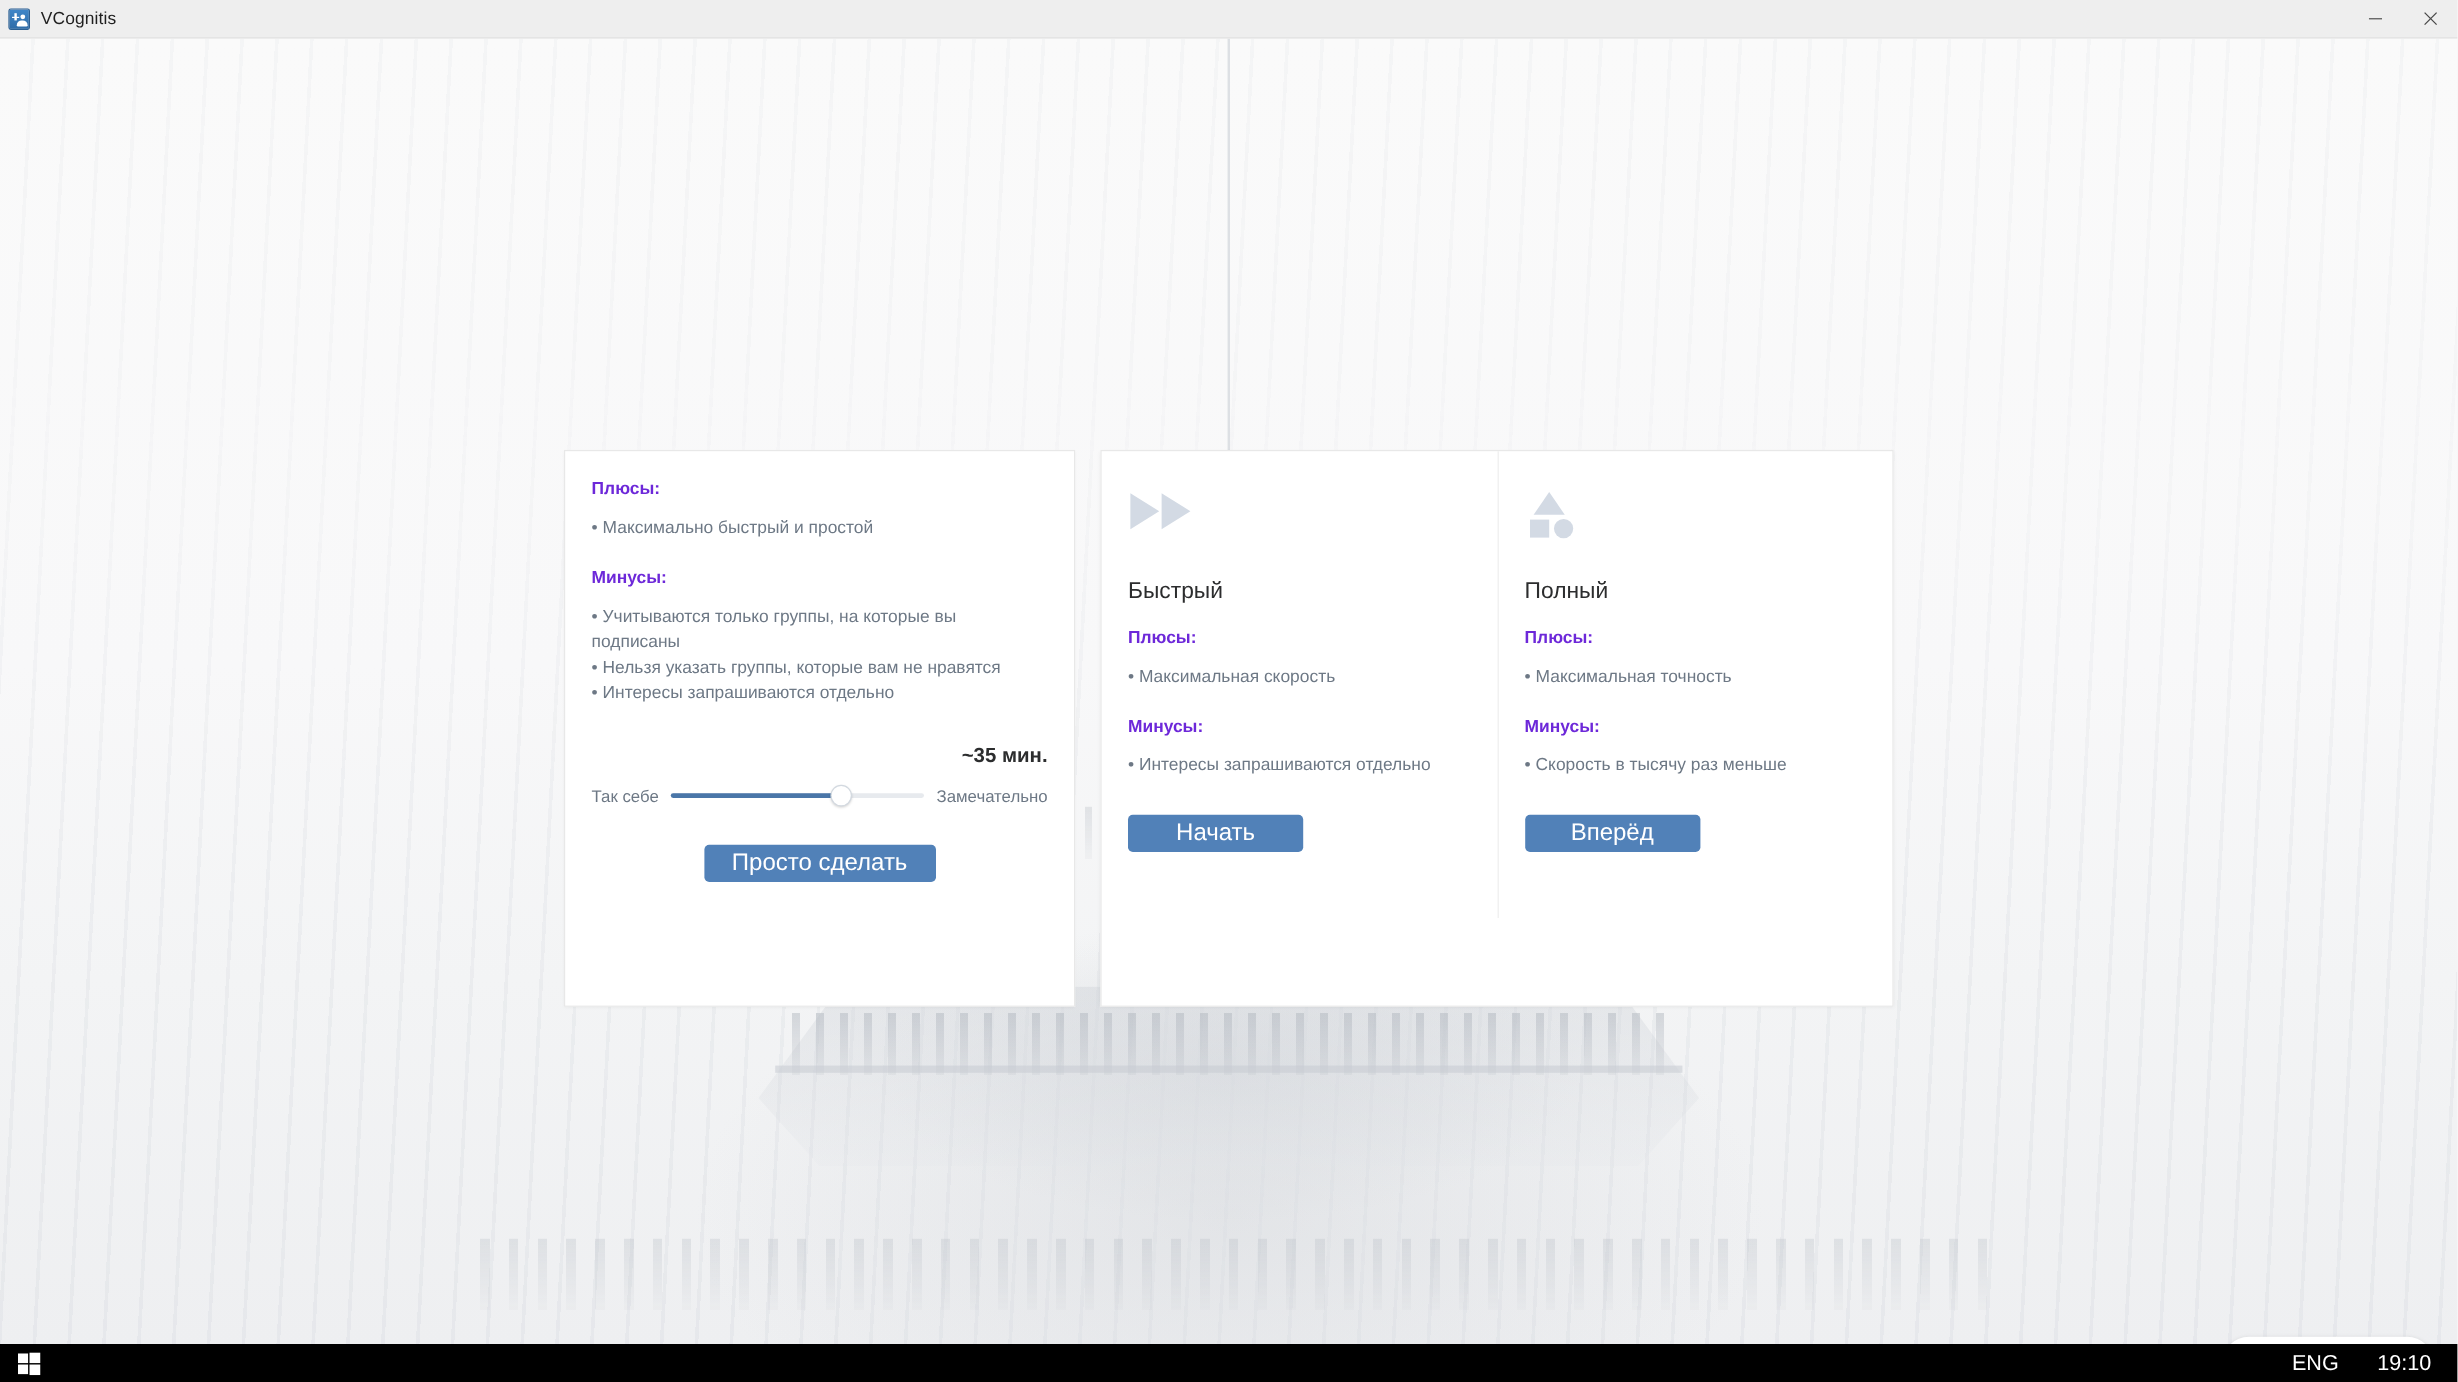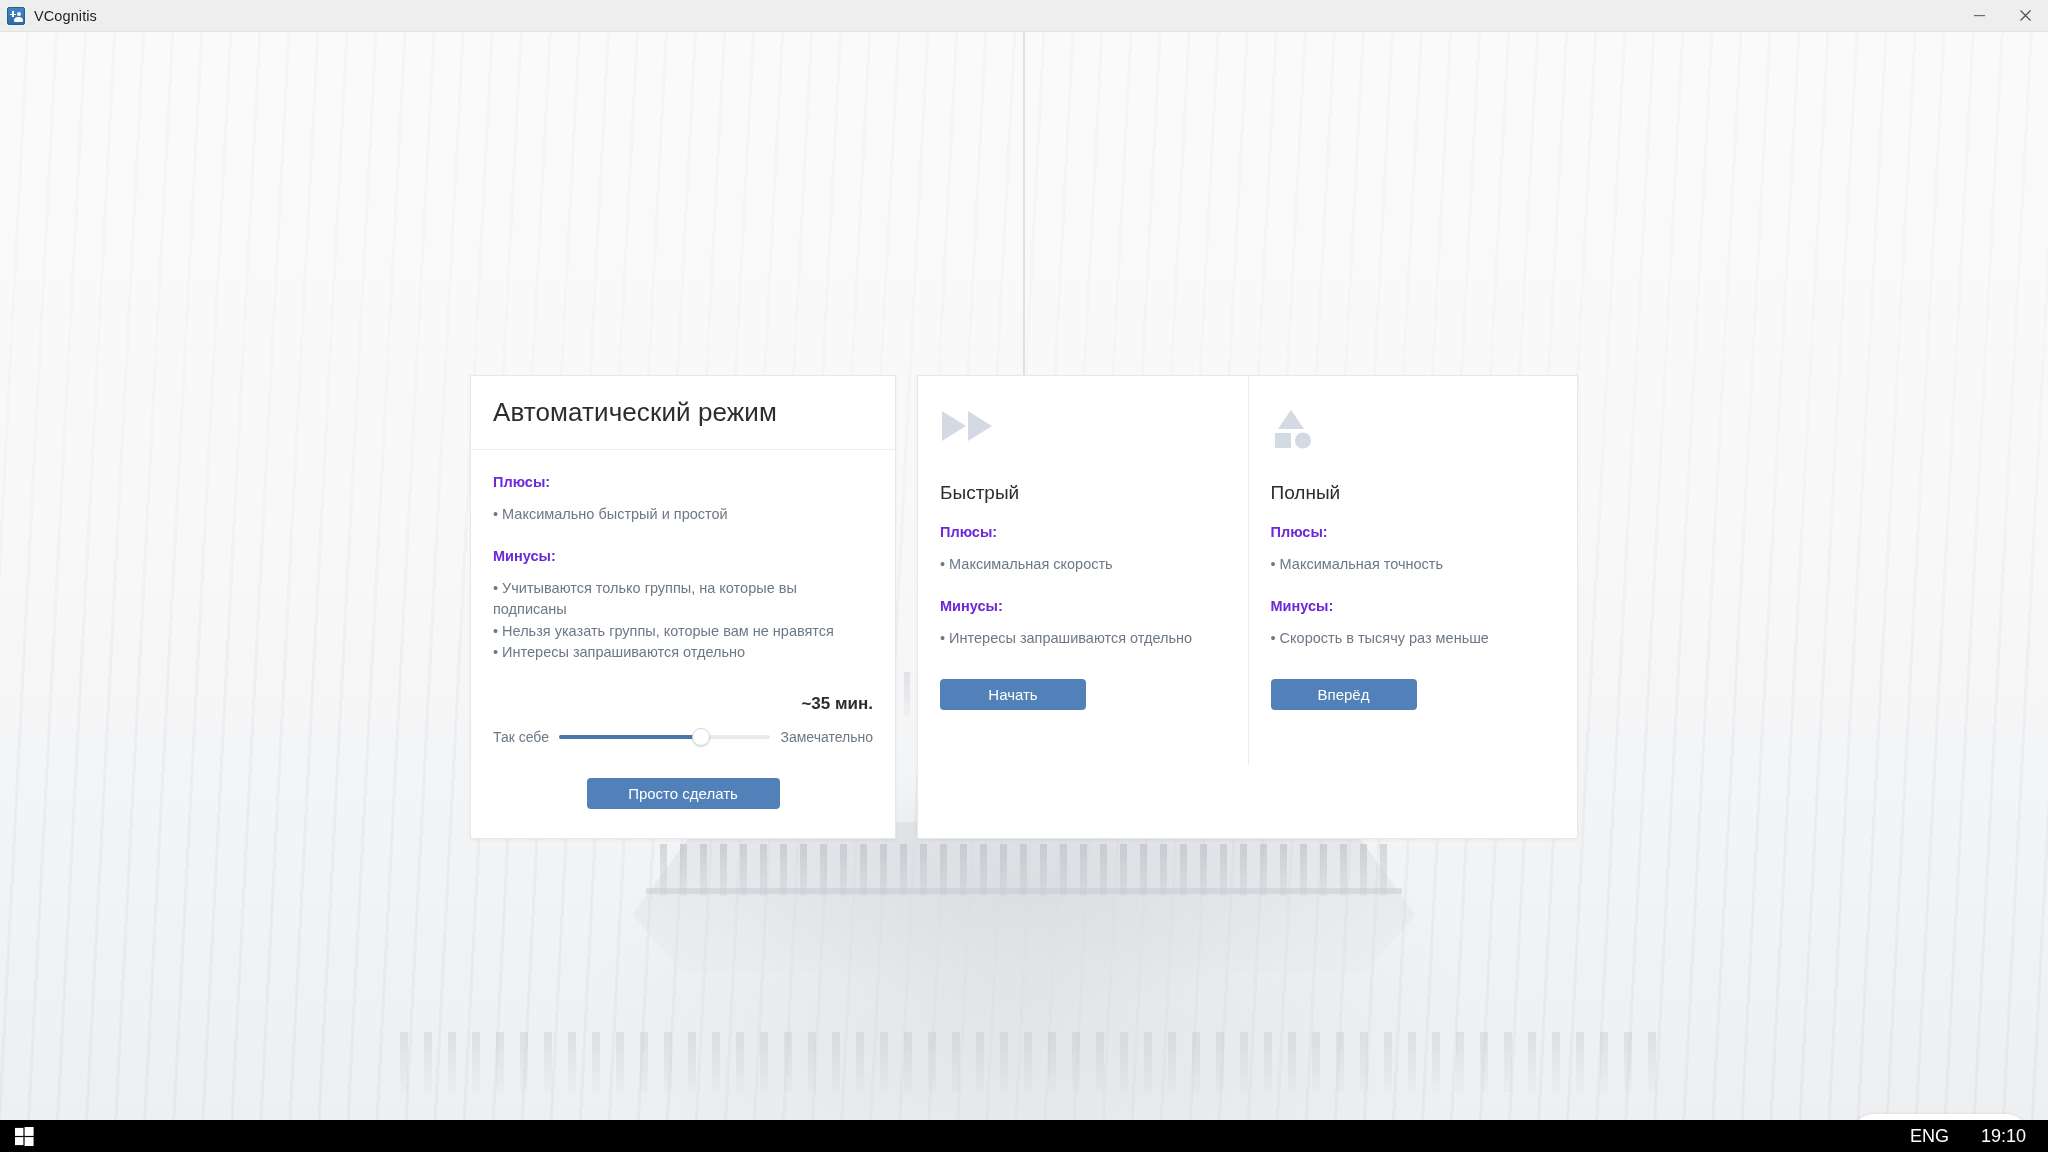--- a/index.html
+++ b/index.html
@@ -167,21 +167,21 @@
   #slider-thumb {
     position: absolute; left: 67%; transform: translateX(-50%);
     width: 18px; height: 18px; border-radius: 50%;
     background: #ffffff; border: 1px solid #d3d9e0;
     box-shadow: 0 1px 2px rgba(0,0,0,.16);
   }
 
   .btn {
     display: block; border: none; cursor: pointer;
     background: #5181b8; color: #ffffff;
-    font-family: inherit; font-size: 15px;
+    font-family: inherit; font-size: 20px;
     border-radius: 4px; height: 31px; line-height: 31px;
     text-align: center; padding: 0;
   }
   #btn-auto { width: 193px; margin: 32px auto 0 auto; }
 
   
   #manual-cols { display: flex; height: 389px; }
   .manual-col { width: 330px; padding: 32px 22px 0 22px; position: relative; }
   .manual-col.right { border-left: 1px solid #eeeeee; }
 
@@ -252,23 +252,20 @@
   <div id="bg-seam"></div>
   <div id="bg-crowd2"></div>
   <div id="bg-balcony"></div>
   <div id="bg-crowd"></div>
   <div id="bg-rail"></div>
   <div id="bg-crowd3"></div>
 
   <div id="cards">
 
     <div class="card" id="card-auto">
-      <div class="card-header">
-        <div class="card-title">Автоматический режим</div>
-      </div>
       <div class="card-body">
         <div class="section-label">Плюсы:</div>
         <div class="bullets">
           <div>• Максимально быстрый и простой</div>
         </div>
         <div class="gap"></div>
         <div class="section-label">Минусы:</div>
         <div class="bullets">
           <div>• Учитываются только группы, на которые вы подписаны</div>
           <div>• Нельзя указать группы, которые вам не нравятся</div>

